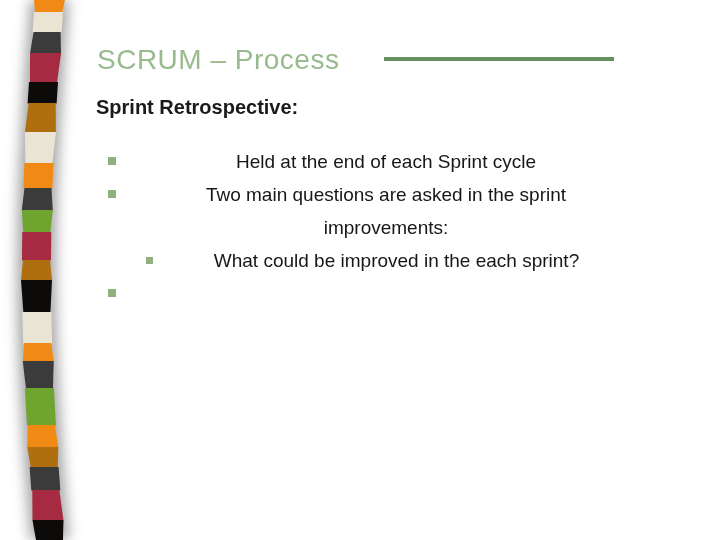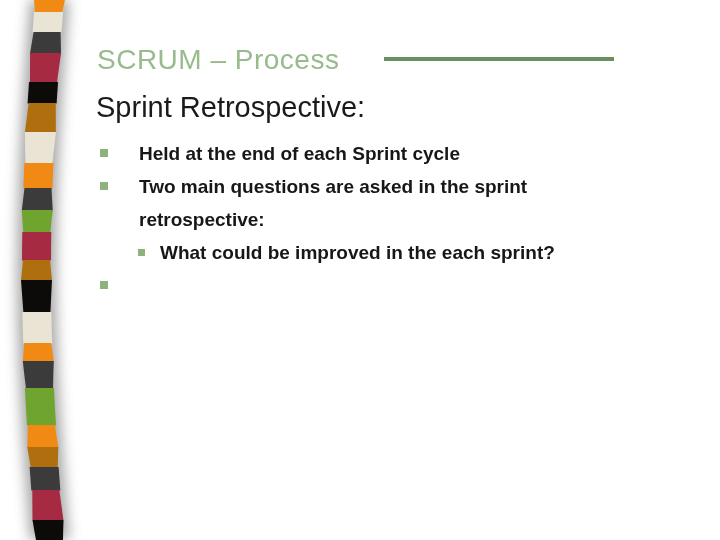--- a/index.html
+++ b/index.html
@@ -16,29 +16,30 @@
     font-size:28px;line-height:30px;
     letter-spacing:0.5px;
     font-weight:400;
   }
   .title-rule{
     position:absolute;left:384px;top:57px;
     width:271px;height:4px;
   }
   .slide-heading{
     position:absolute;left:96px;top:93px;
-    font-size:29px;line-height:28px;
-    font-weight:400;
+    font-size:20px;line-height:28px;
+    font-weight:700;
   }
   .bullet-list{
     position:absolute;left:97px;top:137px;
     width:520px;
-    list-style:none;margin:0;padding:0;
+    list-style:none;margin:8px;padding:0;
     font-size:19px;line-height:33px;
-    font-weight:700;
+    font-weight:400;
+    text-align:center;
   }
   .bullet-list li{position:relative;}
   .bullet-list li.lv1{padding-left:42px;}
   .bullet-list li.lv1 .bullet-text{display:inline-block;max-width:418px;}
   .bullet-list li.lv2{padding-left:63px;white-space:nowrap;}
   .marker{
     position:absolute;display:block;
   }
   li.lv1 .marker{left:3px;top:12px;width:8px;height:8px;}
   li.lv2 .marker{left:41px;top:13px;width:7px;height:7px;}
@@ -84,19 +85,19 @@
   </svg>
 
   <div class="slide-title" style="color: rgb(152, 186, 140);">SCRUM – Process</div>
 
   <div class="title-rule" style="background: rgb(104, 144, 94);"></div>
 
   <div class="slide-heading" style="color: rgb(26, 26, 26);">Sprint Retrospective:</div>
 
   <ul class="bullet-list" id="bullet-list" style="color: rgb(23, 23, 23);">
       <li class="lv1"><span class="marker" style="background: rgb(143, 177, 124);"></span><span class="bullet-text">Held at the end of each Sprint cycle</span></li>
-      <li class="lv1"><span class="marker" style="background: rgb(143, 177, 124);"></span><span class="bullet-text">Two main questions are asked in the sprint retrospective:</span></li>
+      <li class="lv1"><span class="marker" style="background: rgb(143, 177, 124);"></span><span class="bullet-text">Two main questions are asked in the sprint improvements:</span></li>
       <li class="lv2"><span class="marker" style="background: rgb(143, 177, 124);"></span></li>
       <li class="lv2"><span class="marker" style="background: rgb(143, 177, 124);"></span><span class="bullet-text">What could be improved in the each sprint?</span></li>
       <li class="lv1"><span class="marker" style="background: rgb(143, 177, 124);"></span></li>
     </ul>
 
 </div>
 
 </body></html>

